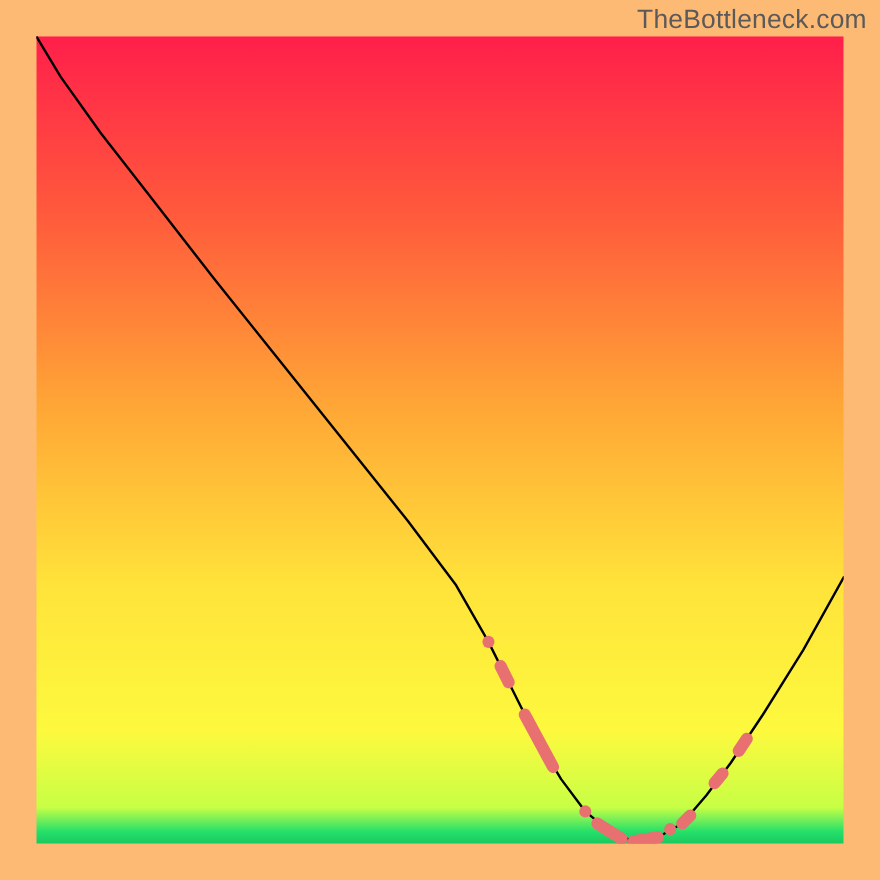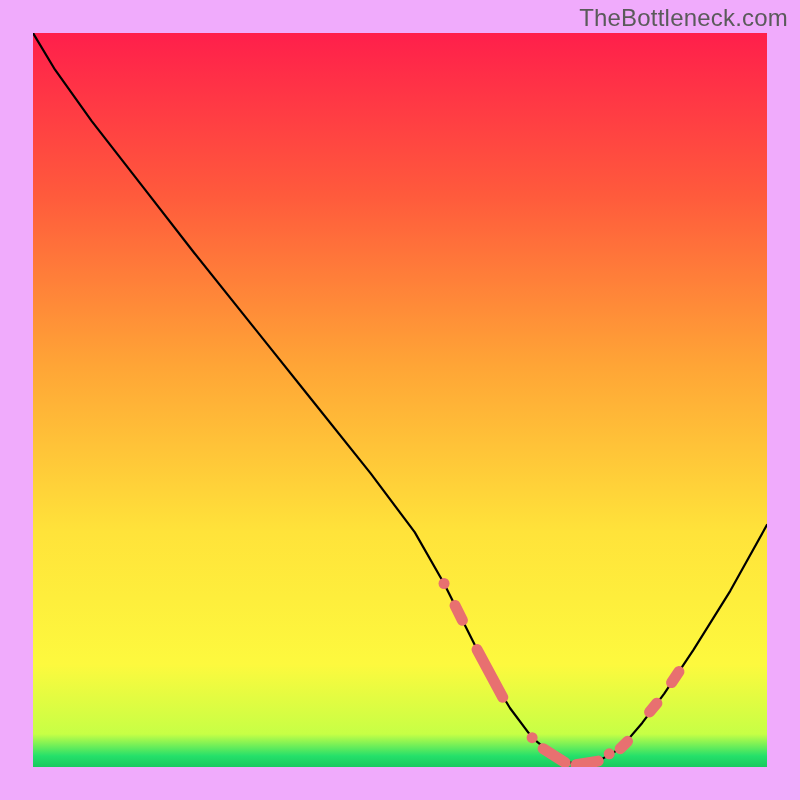--- a/index.html
+++ b/index.html
@@ -8,21 +8,21 @@
     width: 800px;
     height: 800px;
     background: #000;
     font-family: Arial, Helvetica, sans-serif;
     overflow: hidden;
   }
   .frame {
     position: relative;
     width: 800px;
     height: 800px;
-    background: #f0abfc;
+    background: #fdba74;
   }
   .watermark {
     position: absolute;
     top: 4px;
     right: 12px;
     color: #5a5a5a;
     font-size: 24px;
     font-weight: 500;
     letter-spacing: 0.2px;
     z-index: 10;

